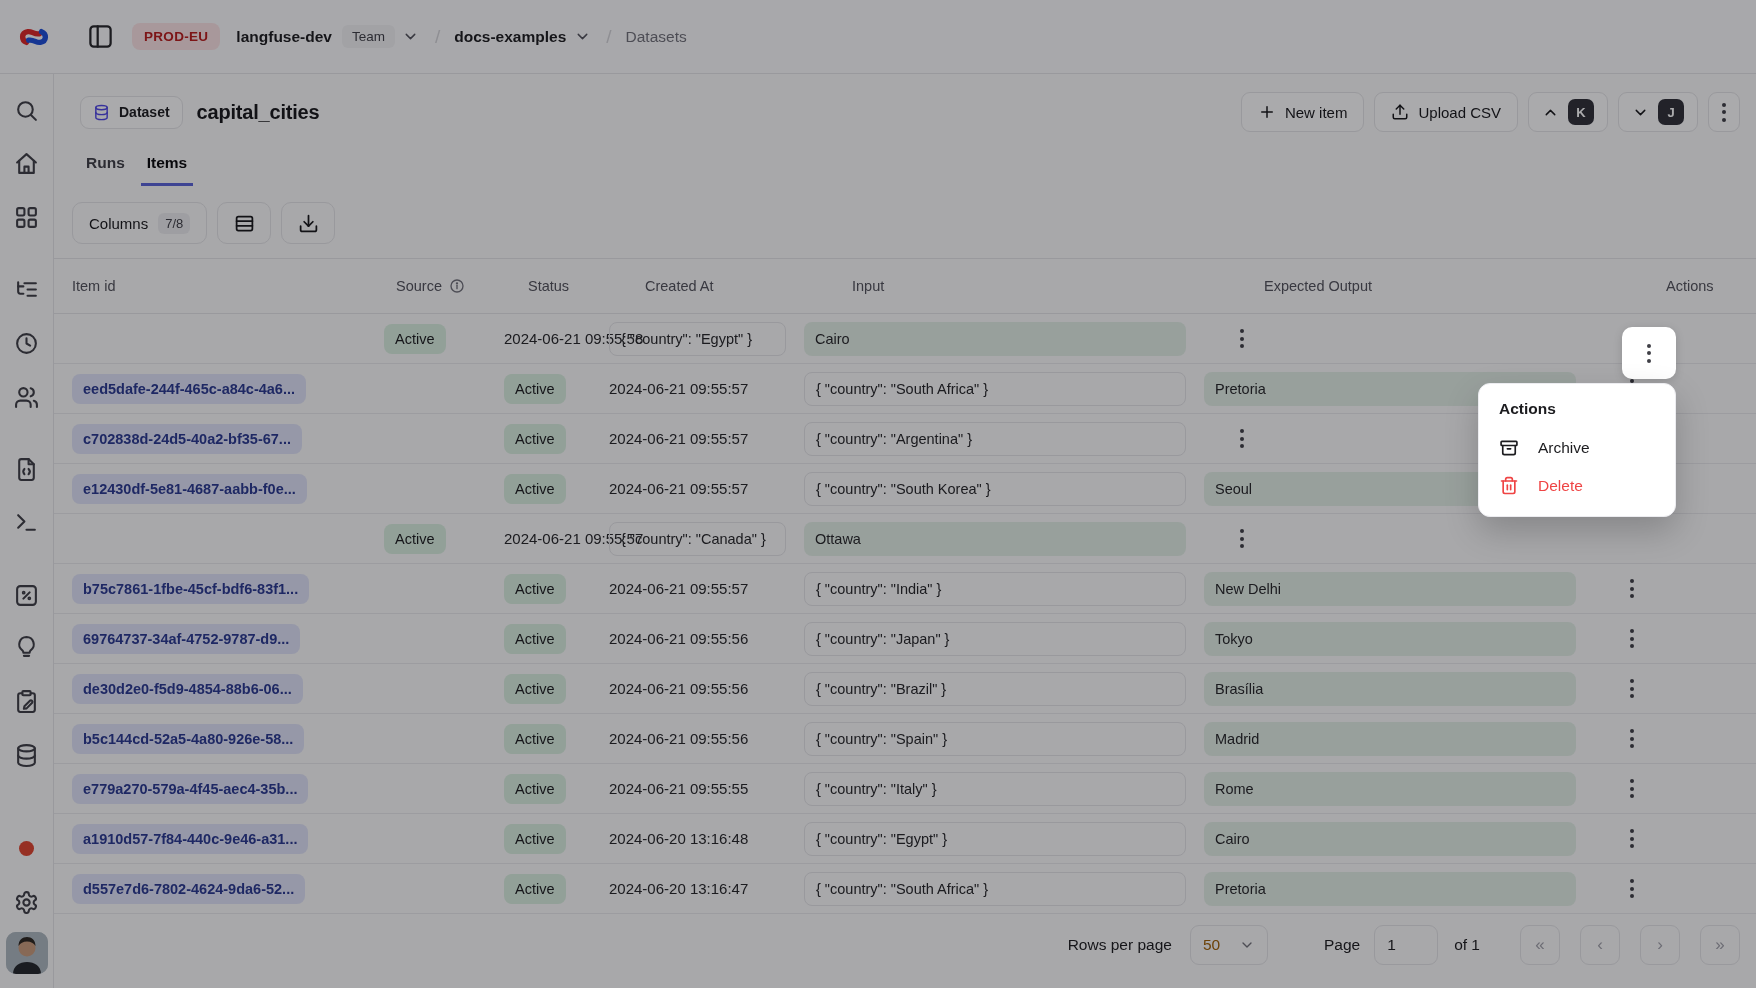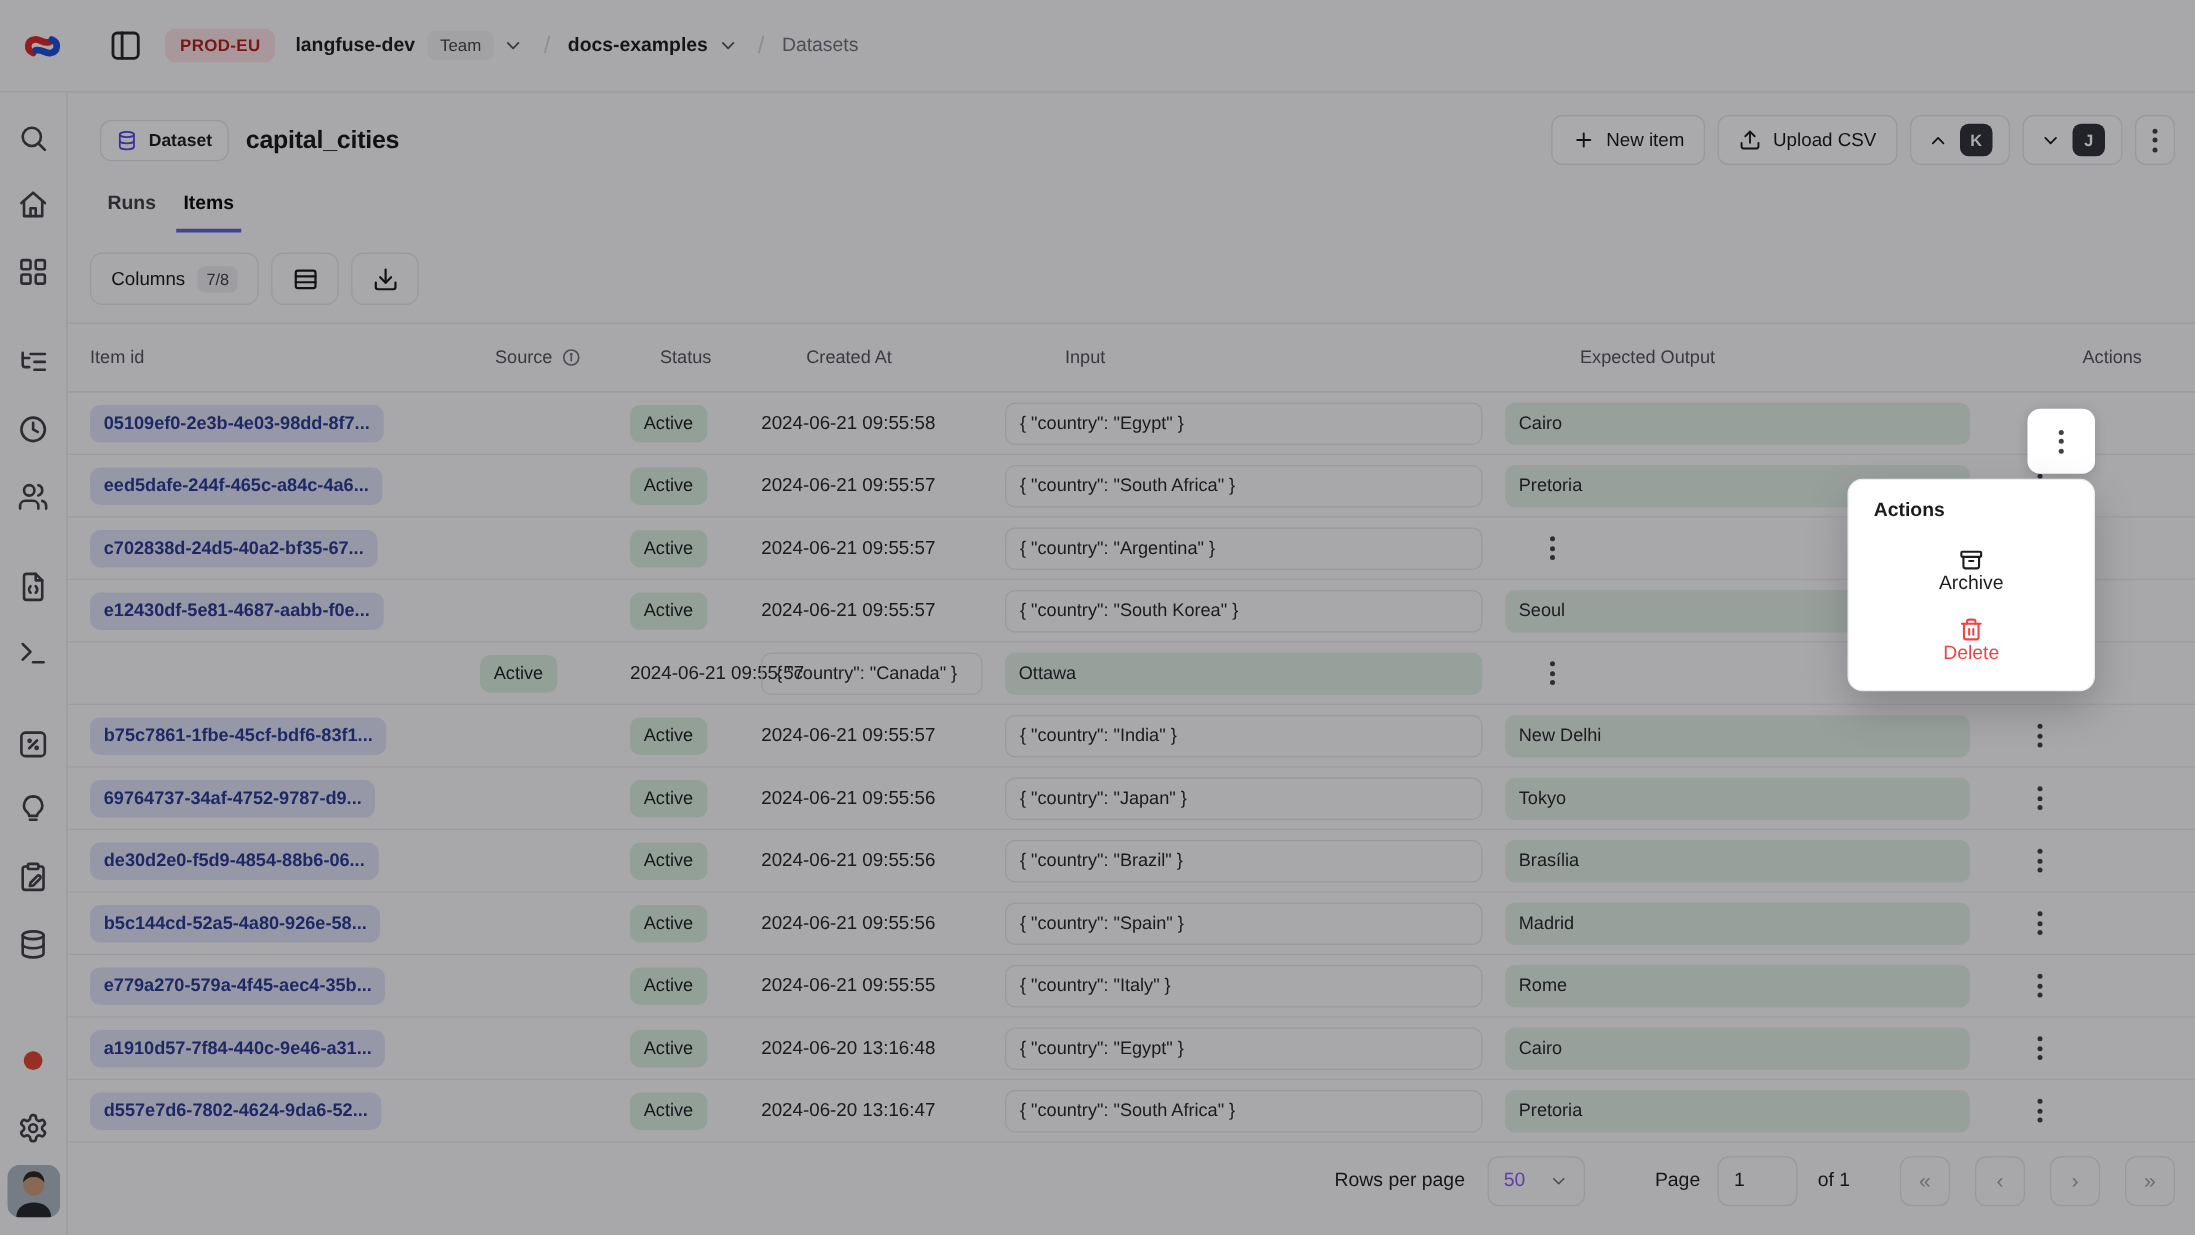--- a/index.html
+++ b/index.html
@@ -66,32 +66,32 @@
   .cell-created{font-size:15px; color:#27272a; white-space:nowrap;}
   .cell-box{height:34px; display:flex; align-items:center; padding:0 11px; font-size:14.5px; color:#27272a; border-radius:8px; width:calc(100% - 18px); white-space:nowrap; overflow:hidden;}
   .cell-input{border:1px solid var(--border);}
   .cell-expected{background:#e3efe6;}
   .dots-btn{width:44px; height:40px; display:grid; place-items:center; background:transparent; border:none; border-radius:9px; justify-self:start; margin-left:16px;}
   .vdots{display:flex; flex-direction:column; gap:3.5px;}
   .vdots i{width:4px; height:4px; border-radius:50%; background:#3f3f46;}
 
   
   .footer{height:62px; display:flex; align-items:center; justify-content:flex-end; padding-right:16px; font-size:15.5px; color:#1c1c1f;}
-  .select{width:78px; height:40px; border:1px solid var(--border); border-radius:9px; display:flex; align-items:center; justify-content:space-between; padding:0 12px; margin-left:18px; background:transparent; font-size:15.5px; color:#8b5cf6;}
+  .select{width:78px; height:40px; border:1px solid var(--border); border-radius:9px; display:flex; align-items:center; justify-content:space-between; padding:0 12px; margin-left:18px; background:transparent; font-size:15.5px; color:#a16207;}
   .page-label{margin-left:56px;}
   .page-input{width:64px; height:40px; border:1px solid var(--border); border-radius:9px; padding:0 12px; margin:0 16px 0 14px; font-size:15.5px; font-family:"Liberation Sans",sans-serif; color:#1c1c1f; background:transparent;}
   .pager-btn{width:40px; height:40px; border:1px solid var(--border); border-radius:9px; background:transparent; color:#a1a1aa; font-size:17px; display:grid; place-items:center; margin-left:20px;}
   .pager-btn.first{margin-left:40px;}
 
   
   .dim{position:fixed; inset:0; background:rgba(9,10,14,.34); z-index:40;}
   .dots-highlight{position:fixed; left:1622px; top:327px; width:54px; height:52px; background:#fff; border-radius:10px; z-index:55; display:grid; place-items:center; box-shadow:0 2px 10px rgba(0,0,0,.14); border:none;}
   .menu-popover{position:fixed; left:1478px; top:383px; width:198px; z-index:60; background:#fff; border:1px solid #ececf0; border-radius:12px; box-shadow:0 14px 34px rgba(0,0,0,.20); padding:13px 9px 11px;}
   .menu-title{font-size:15.5px; font-weight:700; color:#1c1c1f; padding:3px 11px 11px;}
-  .menu-item{display:flex; align-items:center; gap:0; width:100%; padding:9px 11px; border:none; background:transparent; border-radius:8px; font-size:15.5px; font-weight:500; color:#1c1c1f; font-family:"Liberation Sans",sans-serif;flex-direction:column;}
+  .menu-item{display:flex; align-items:center; gap:19px; width:100%; padding:9px 11px; border:none; background:transparent; border-radius:8px; font-size:15.5px; font-weight:500; color:#1c1c1f; font-family:"Liberation Sans",sans-serif;}
   .menu-item.danger{color:#ef4444;}
 </style>
 </head>
 <body>
 
 <header class="topbar">
   <span class="logo">
     <svg width="36" height="30" viewBox="0 0 32 28">
       <path d="M9 19c-5-2-5-9 1-10 4-.8 6 3 11 2" stroke="#dc2626" stroke-width="5" fill="none" stroke-linecap="round"></path>
       <path d="M23 9c5 2 5 9-1 10-4 .8-6-3-11-2" stroke="#1d4ed8" stroke-width="5" fill="none" stroke-linecap="round"></path>
@@ -363,21 +363,20 @@
             </span>
         </div>
         <div class="th">Status</div>
         <div class="th">Created At</div>
         <div class="th">Input</div>
         <div class="th">Expected Output</div>
         <div class="th">Actions</div>
       </div>
       <div>
   <div class="grid trow">
-    <div><button class="chip-id">05109ef0-2e3b-4e03-98dd-8f7...</button></div>
     <div></div>
     <div><span class="badge-status">Active</span></div>
     <div class="cell-created">2024-06-21 09:55:58</div>
     <div>
               <div class="cell-box cell-input">{ "country": "Egypt" }</div>
             </div>
     <div>
               <div class="cell-box cell-expected">Cairo</div>
             </div>
     <button class="dots-btn">

